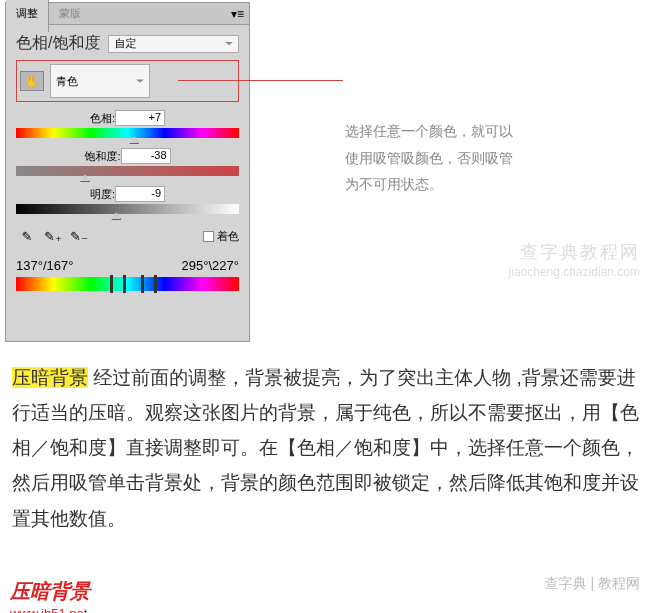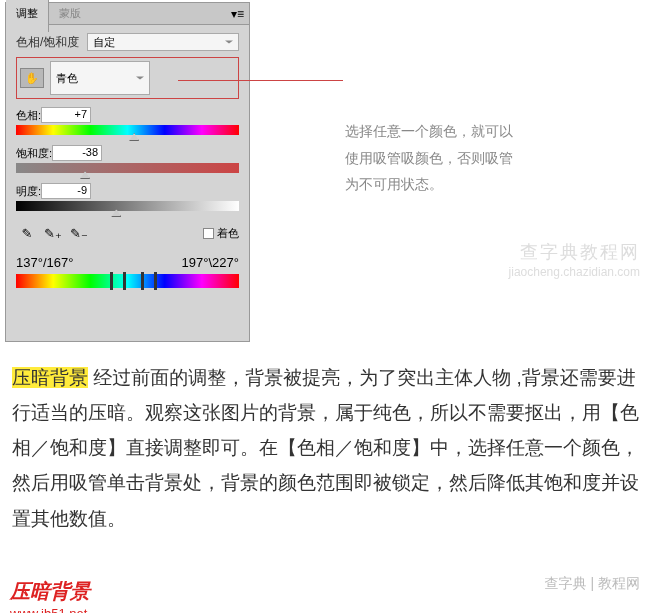--- a/index.html
+++ b/index.html
@@ -5,29 +5,29 @@
 *{box-sizing:border-box;margin:0;padding:0}
 body{width:655px;height:613px;background:#fff;font-family:"Microsoft YaHei","SimSun",sans-serif;position:relative;overflow:hidden}
 .panel{position:absolute;left:5px;top:2px;width:245px;height:340px;background:#d4d4d4;border:1px solid #999}
 .tabs{height:22px;background:#c8c8c8;border-bottom:1px solid #999;display:flex;align-items:center;font-size:11px}
 .tab{padding:11px 10px;cursor:pointer}
 .tab.active{background:#d4d4d4;border-right:1px solid #999}
 .tab.inactive{color:#888}
 .menu-icon{margin-left:auto;margin-right:5px;font-size:12px}
 .panel-body{padding:8px 10px}
 .row{display:flex;align-items:center;margin-bottom:6px;font-size:12px}
-.label{color:#333;font-size:12px}
+.label{color:#333;font-size:16px}
 .dropdown{flex:1;height:18px;background:#f5f5f5;border:1px solid #aaa;margin-left:8px;display:flex;align-items:center;padding:0 5px;font-size:11px;position:relative}
 .dropdown::after{content:"";position:absolute;right:5px;width:8px;height:8px;background:linear-gradient(#888,#888);clip-path:polygon(0 30%,100% 30%,50% 70%)}
 .hand-icon{width:24px;height:20px;background:#b8b8b8;border:1px solid #888;display:flex;align-items:center;justify-content:center;font-size:11px}
 .color-dd{width:100px;height:18px;background:#f5f5f5;border:1px solid #aaa;margin-left:6px;display:flex;align-items:center;padding:16px 5px;font-size:11px;position:relative}
 .color-dd::after{content:"";position:absolute;right:5px;width:8px;height:8px;background:#888;clip-path:polygon(0 30%,100% 30%,50% 70%)}
 .red-box{border:1px solid #c44!important;padding:3px;margin-bottom:8px}
 .slider-group{margin-bottom:10px}
-.slider-row{display:flex;align-items:center;justify-content:flex-start;font-size:11px;margin-bottom:2px}
+.slider-row{display:flex;align-items:center;justify-content:center;font-size:11px;margin-bottom:2px}
 .value-box{width:50px;height:16px;background:#fff;border:1px solid #aaa;text-align:right;padding:0 3px;font-size:11px}
 .gradient-bar{height:10px;position:relative;margin-top:2px}
 .hue-gradient{background:linear-gradient(to right,red,yellow,lime,cyan,blue,magenta,red)}
 .bw-gradient{background:linear-gradient(to right,#000,#fff)}
 .slider-thumb{position:absolute;top:8px;width:10px;height:8px;background:#ccc;border:1px solid #666;transform:translateX(-50%);clip-path:polygon(50% 0,100% 100%,0 100%)}
 .eyedroppers{display:flex;gap:4px;align-items:center;margin:12px 0}
 .tool-btn{width:22px;height:20px;display:flex;align-items:center;justify-content:center;font-size:13px}
 .checkbox-row{display:flex;align-items:center;font-size:11px;margin-left:auto}
 .checkbox{width:11px;height:11px;border:1px solid #888;background:#fff;margin-right:3px}
 .range-row{display:flex;justify-content:space-between;font-size:13px;margin-top:6px}
@@ -101,21 +101,21 @@
       <div class="tool-btn">✎₊</div>
       <div class="tool-btn">✎₋</div>
       <div class="checkbox-row">
         <div class="checkbox"></div>
         <span>着色</span>
       </div>
     </div>
 
     <div class="range-row">
       <span>137°/167°</span>
-      <span>197°\227°</span>
+      <span>295°\227°</span>
     </div>
     <div class="full-spectrum">
       <div class="range-marker" style="left:42%"></div>
       <div class="range-marker" style="left:48%"></div>
       <div class="range-marker" style="left:56%"></div>
       <div class="range-marker" style="left:62%"></div>
     </div>
   </div>
 </div>
 

